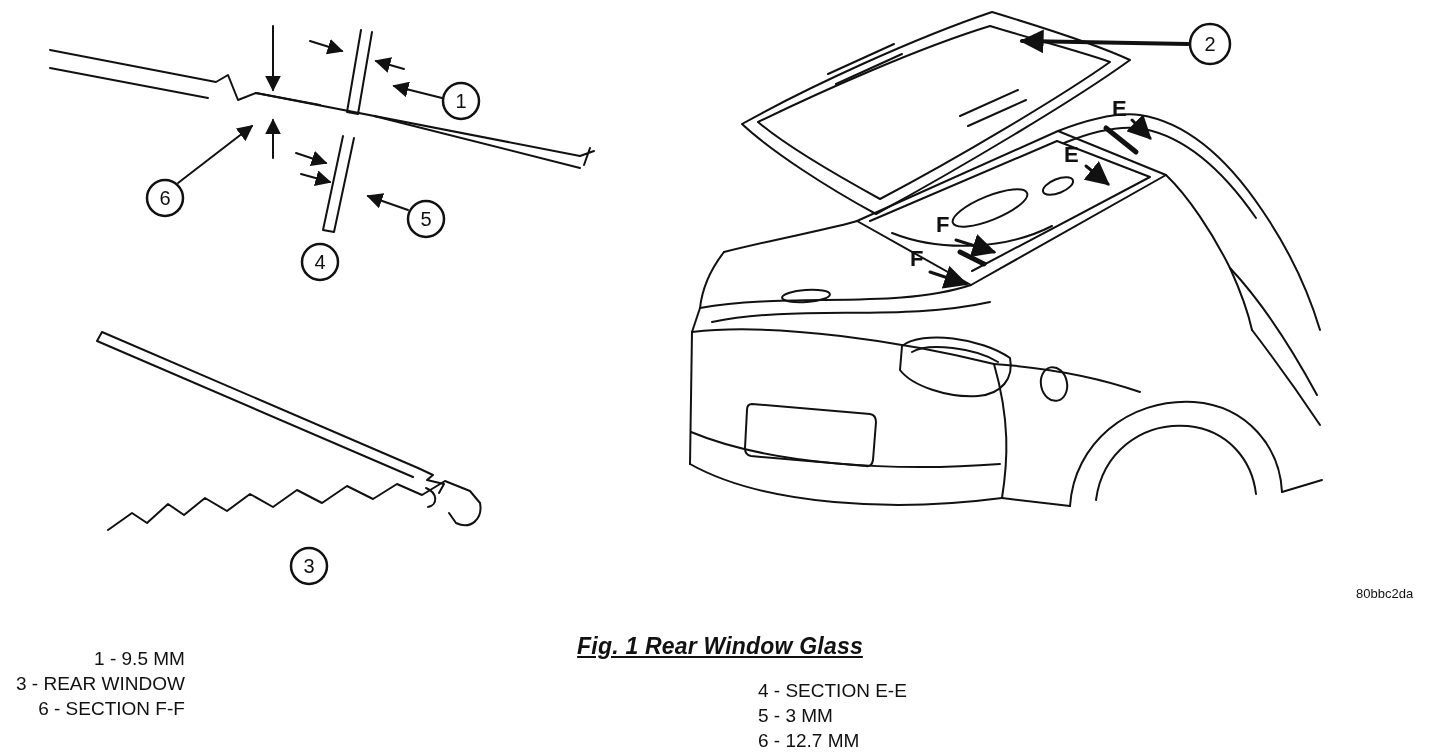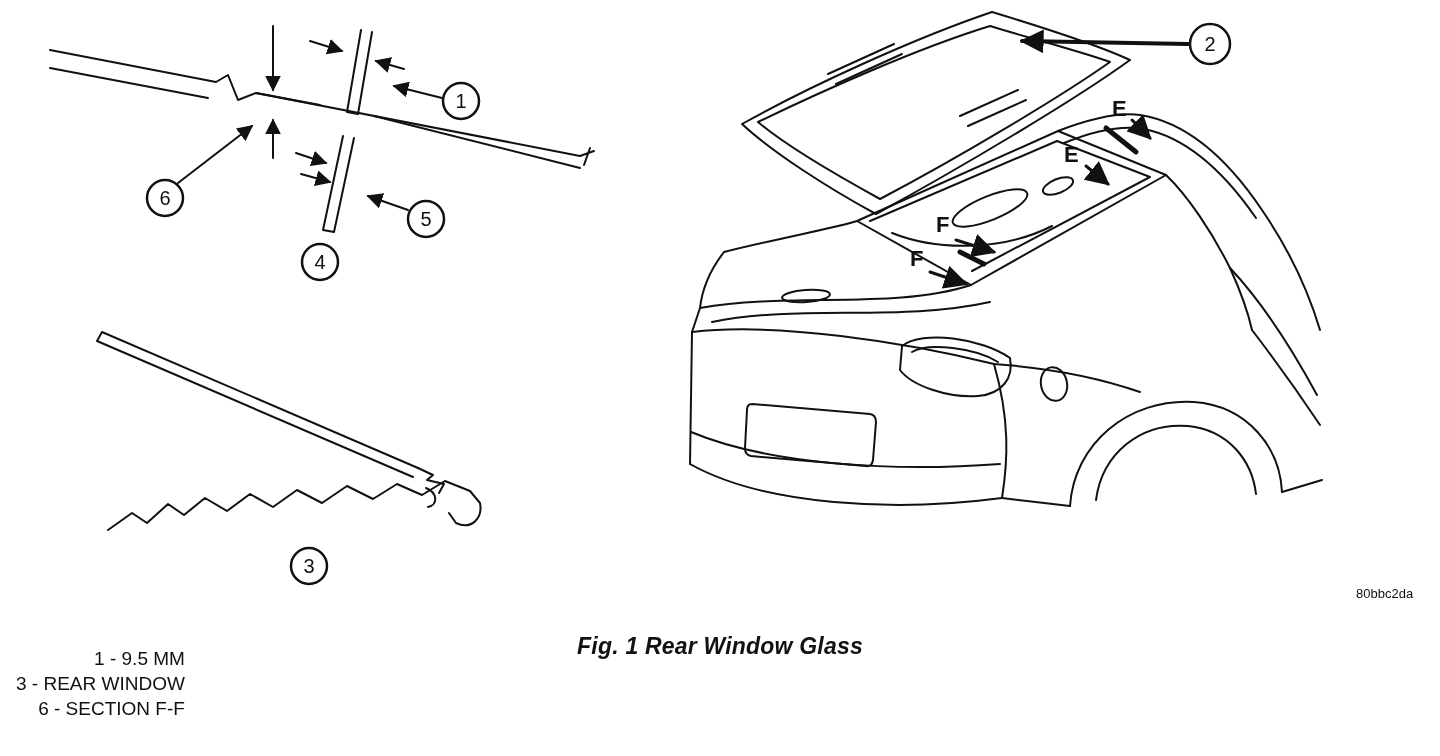--- a/index.html
+++ b/index.html
@@ -168,21 +168,26 @@
     <g font-size="22" font-weight="bold" fill="#111" font-family="Liberation Sans, DejaVu Sans, sans-serif">
       <text x="452" y="116">E</text>
       <text x="404" y="162">E</text>
       <text x="276" y="232">F</text>
       <text x="250" y="266">F</text>
     </g>
   </svg>
 
   <div class="img-code">80bbc2da</div>
 
-  <div class="caption" style="left:220px;">Fig. 1 Rear Window Glass</div>
+  <div class="caption" style="left:220px;text-decoration:underline;">Fig. 1 Rear Window Glass</div>
 
   <div class="legend-col legend-left">
     <div>1 - 9.5 MM</div>
     <div>3 - REAR WINDOW</div>
     <div>6 - SECTION F-F</div>
   </div>
+  <div class="legend-col legend-right">
+    <div>4 - SECTION E-E</div>
+    <div>5 - 3 MM</div>
+    <div>6 - 12.7 MM</div>
+  </div>
 
 </div>
 
 </body></html>

